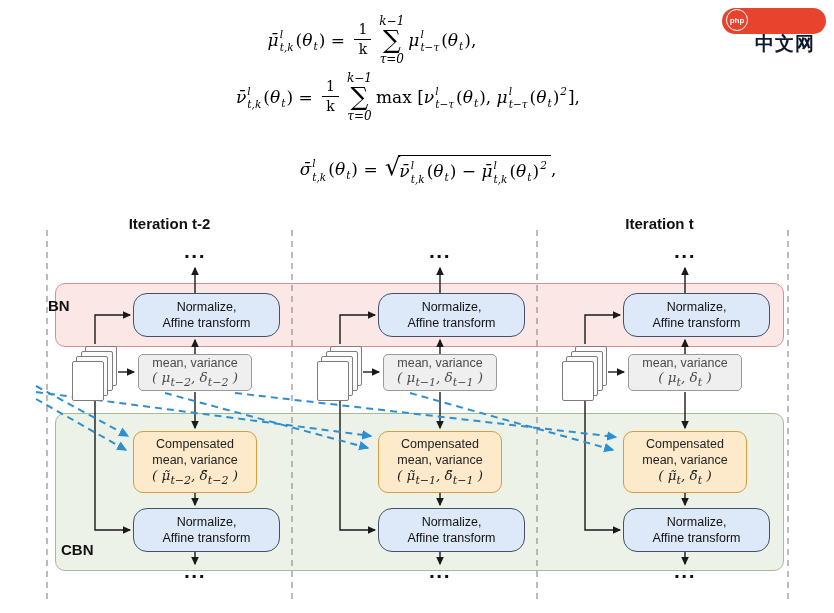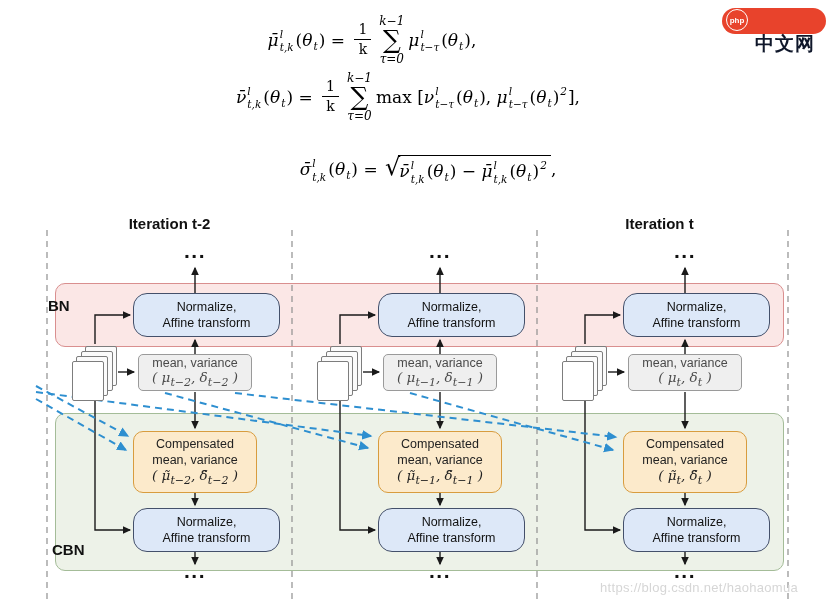--- a/index.html
+++ b/index.html
@@ -38,21 +38,21 @@
   .m-rad{font-size:24px;line-height:1;}
   .m-radcnt{display:inline-flex;align-items:center;border-top:1.3px solid #000;
         padding:3px 3px 0 1px;margin-left:-2px;}
 
   
   .band{position:absolute;left:55px;width:729px;border-radius:10px;box-sizing:border-box;}
   .band-bn{top:283px;height:64px;background:#fbe7e6;border:1.5px solid #d98f8f;}
   .band-cbn{top:413px;height:158px;background:#edf2e8;border:1.5px solid #a4bc98;}
   .band-label{position:absolute;font-weight:bold;font-size:15px;color:#111;}
   .bn-label{left:48px;top:297px;}
-  .cbn-label{left:52px;top:541px;}
+  .cbn-label{left:61px;top:541px;}
 
   
   .overlay{position:absolute;left:0;top:0;width:834px;height:613px;pointer-events:none;}
 
   
   .col{position:absolute;top:215px;width:245px;height:385px;}
   .c0{left:47px;}.c1{left:292px;}.c2{left:537px;}
   .col-header{position:absolute;top:0;left:0;width:100%;text-align:center;
         font-weight:bold;font-size:15px;}
   .dots{position:absolute;left:86px;width:124px;height:16px;text-align:center;
@@ -346,15 +346,14 @@
       <span>mean, variance</span>
       <span class="sym-line"><span>( </span><span>μ̃</span><sub>t</sub><span>, </span><span>δ̃</span><sub>t</sub><span> )</span></span>
     </div>
     <div class="box nbox cbn-normalize">
       <span>Normalize,</span>
       <span>Affine transform</span>
     </div>
     <div class="dots dbot">...</div>
   </div>
 
-  <div class="watermark">https://blog.csdn.net/haohaomua</div>
 
 </div>
 
 </body></html>

